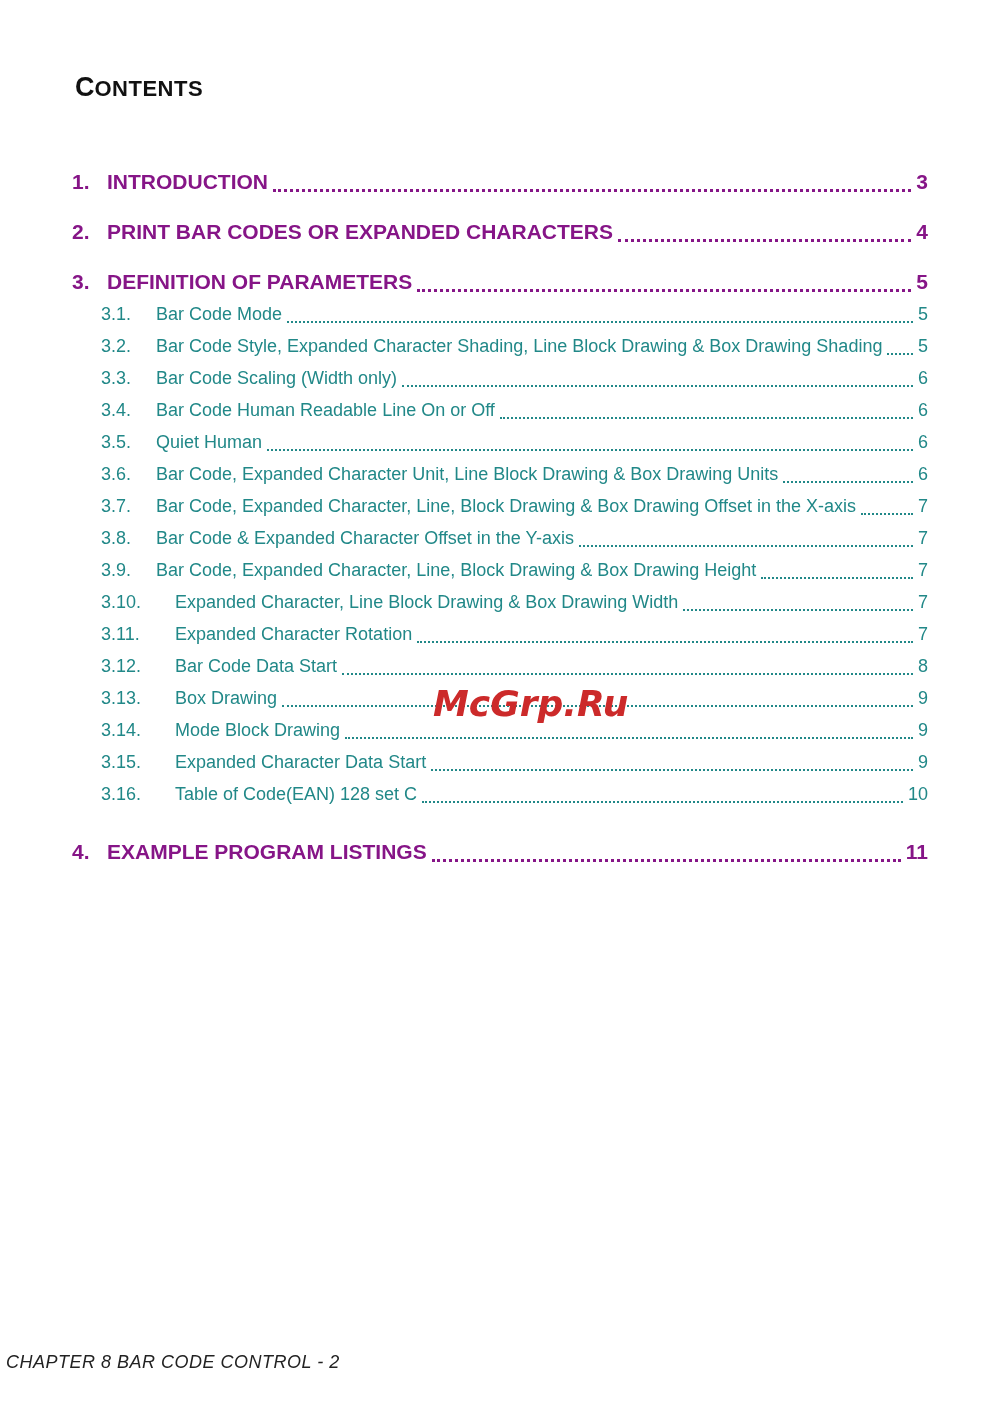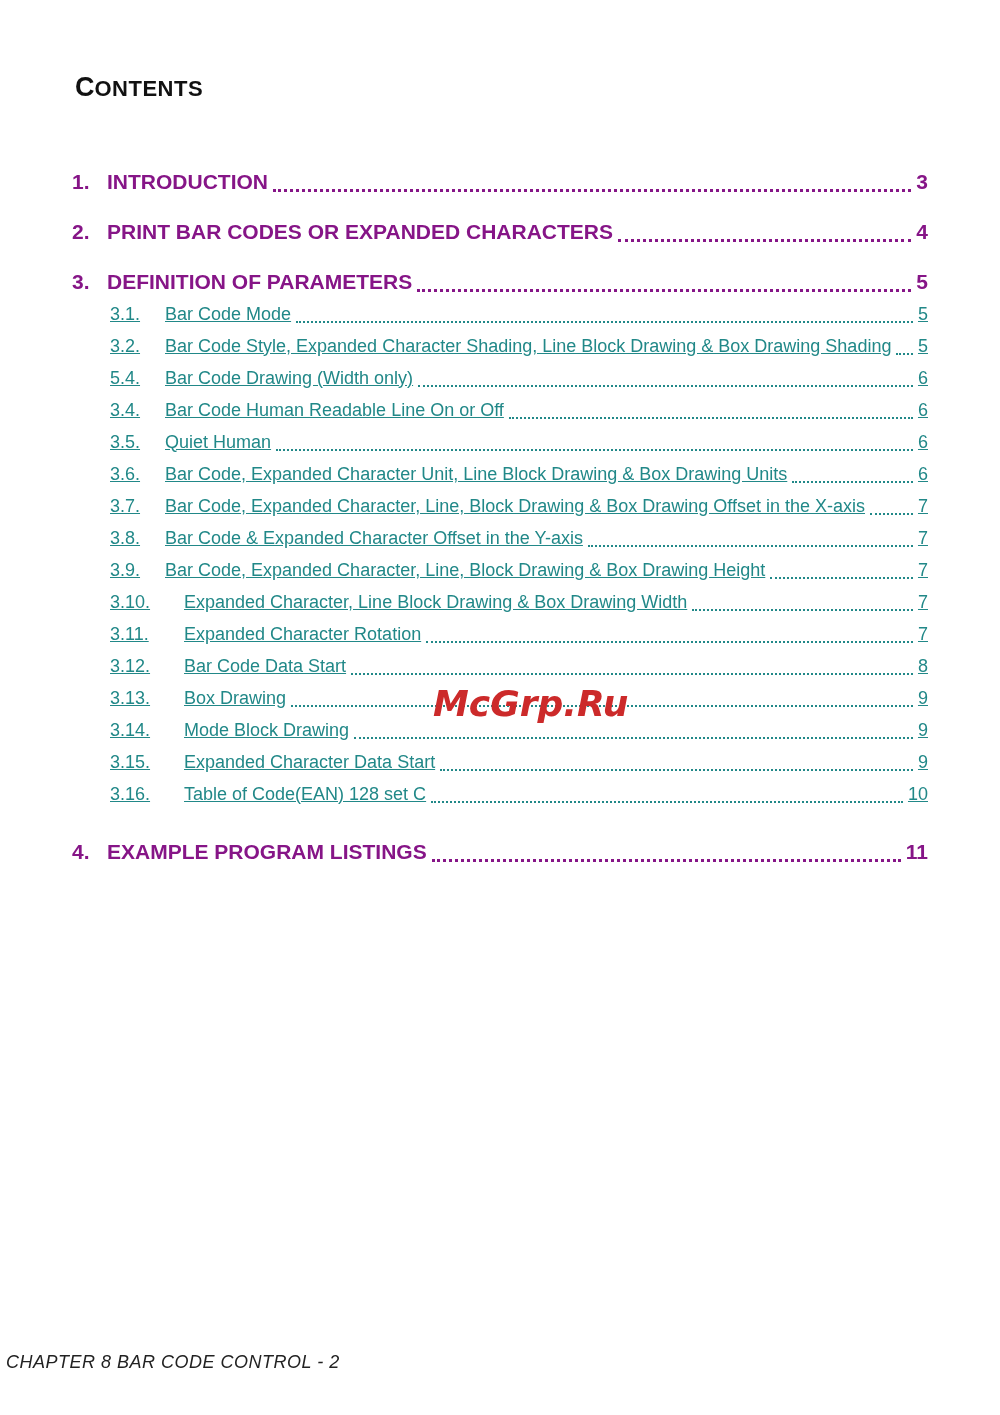--- a/index.html
+++ b/index.html
@@ -24,21 +24,21 @@
   .doc-title .big{font-size:27px;}
   .doc-title .small{font-size:22px;letter-spacing:0.5px;}
   .toc{
     position:absolute;left:72px;top:166px;width:856px;
   }
   .row{display:flex;align-items:center;height:32px;}
   .lvl1{
     color:var(--section);font-weight:bold;font-size:21px;
   }
   .lvl2{
-    color:var(--subsection);font-size:18px;margin-left:38px;text-decoration:underline;
+    color:var(--subsection);font-size:18px;margin-left:29px;
   }
   .gap-lg{margin-top:18px;}
   .gap-xl{margin-top:26px;}
   .num{flex:0 0 35px;}
   .lvl2 .num{flex:0 0 55px;}
   .lvl2.widenum .num{flex:0 0 74px;}
   .label{white-space:nowrap;flex-shrink:0;}
   .leader{
     flex:1 1 auto;min-width:0;
     border-bottom:2.5px dotted currentColor;
@@ -95,22 +95,22 @@
     <span class="leader"></span>
     <span class="page">5</span>
   </div>
       <div class="row lvl2">
     <span class="num">3.2.</span>
     <span class="label">Bar Code Style, Expanded Character Shading, Line Block Drawing &amp; Box Drawing Shading</span>
     <span class="leader"></span>
     <span class="page">5</span>
   </div>
       <div class="row lvl2">
-    <span class="num">5.4.</span>
-    <span class="label">Bar Code Drawing (Width only)</span>
+    <span class="num">3.3.</span>
+    <span class="label">Bar Code Scaling (Width only)</span>
     <span class="leader"></span>
     <span class="page">6</span>
   </div>
       <div class="row lvl2">
     <span class="num">3.4.</span>
     <span class="label">Bar Code Human Readable Line On or Off</span>
     <span class="leader"></span>
     <span class="page">6</span>
   </div>
       <div class="row lvl2">

